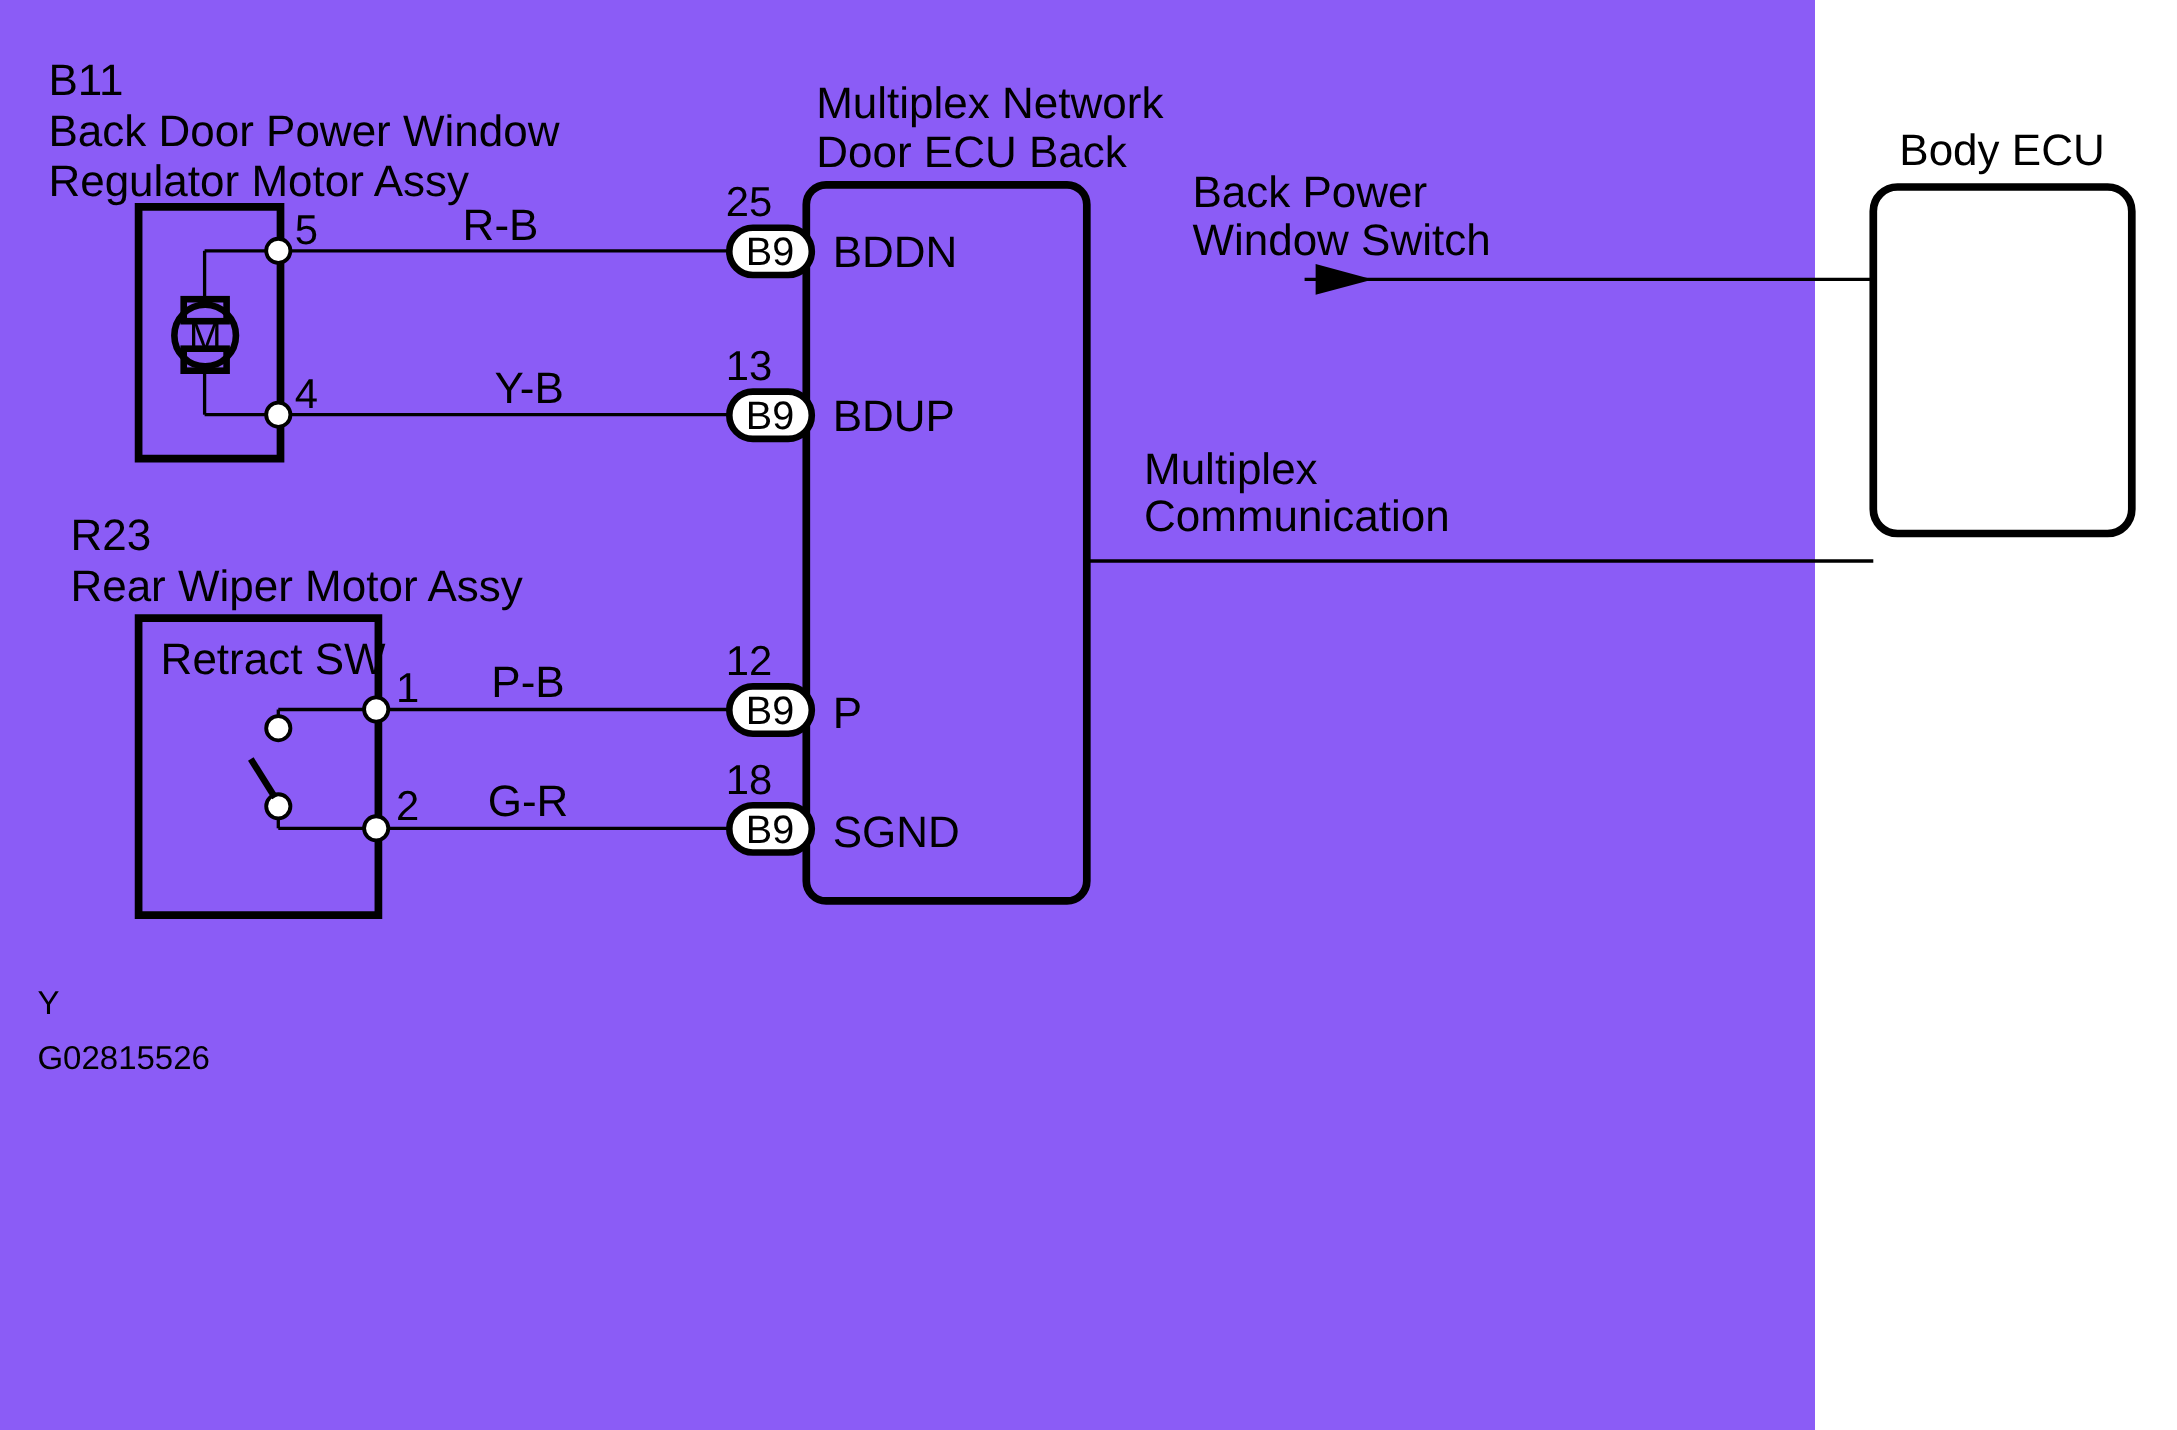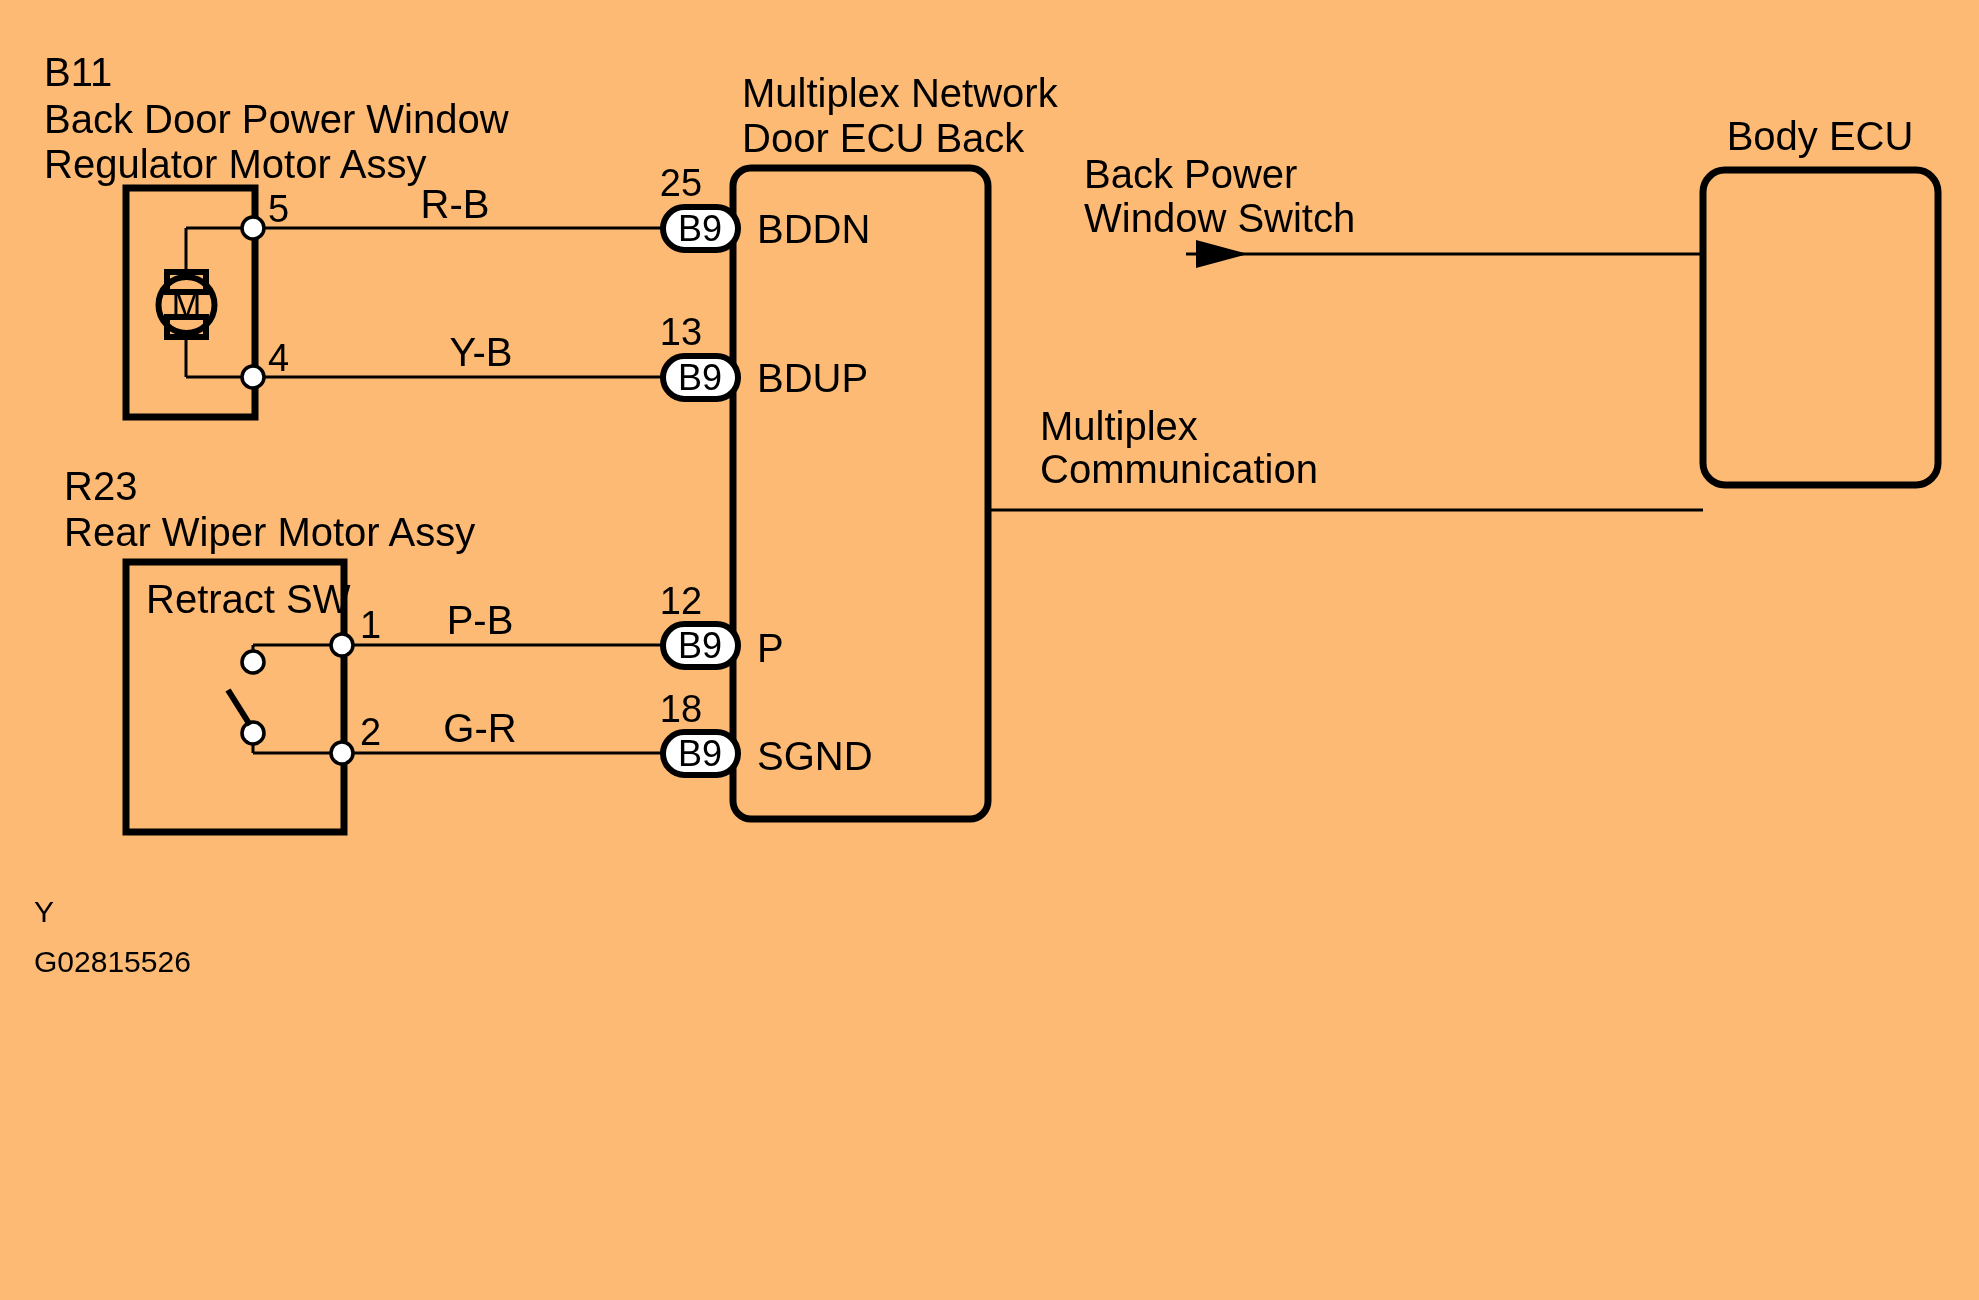--- a/index.html
+++ b/index.html
@@ -8,23 +8,23 @@
     background: #ffffff;
   }
   body {
     width: 1979px;
     height: 1300px;
     overflow: hidden;
     font-family: "Liberation Sans", sans-serif;
   }
   #diagram-root {
     position: relative;
-    width: 1979px;
+    width: 1650px;
     height: 1300px;
-    background: #fdba74;
+    background: #8b5cf6;
   }
   svg#wiring-svg {
     position: absolute;
     top: 0;
     left: 0;
     width: 1979px;
     height: 1300px;
     display: block;
   }
   text {

